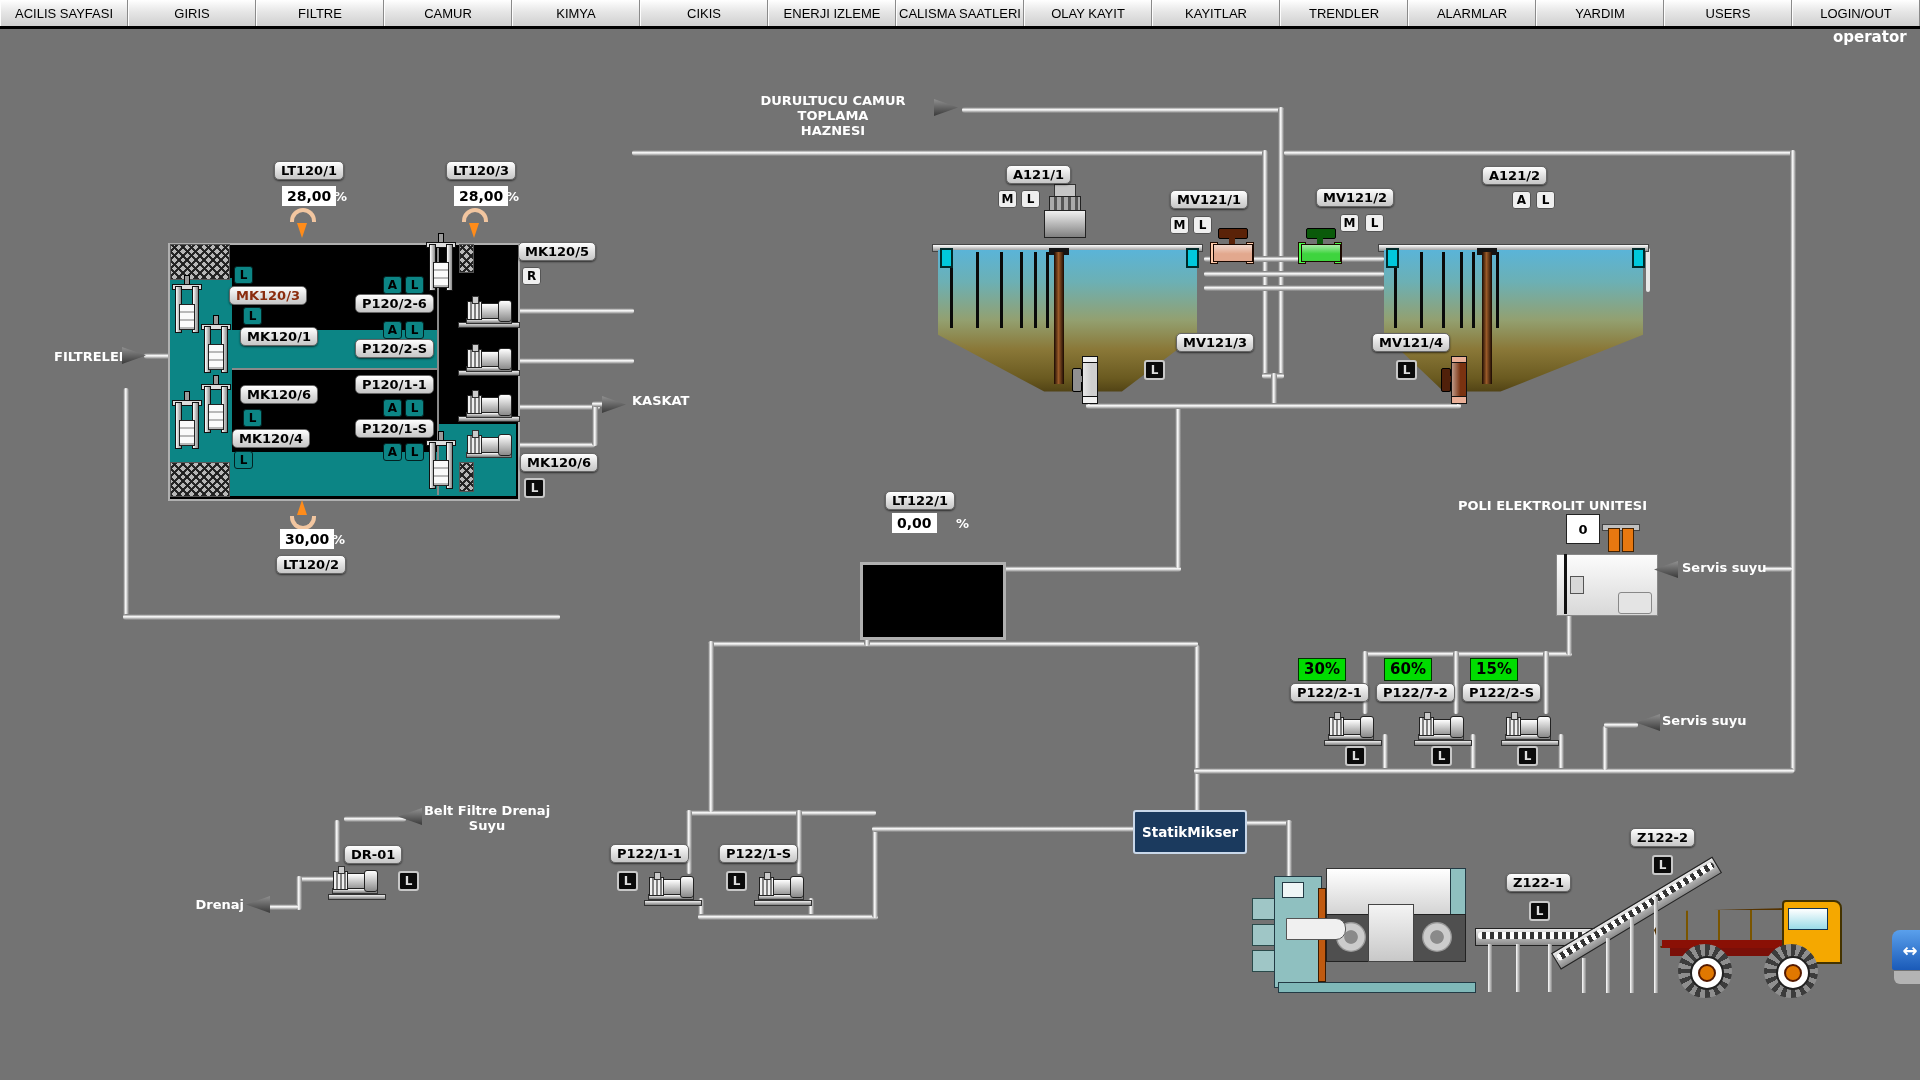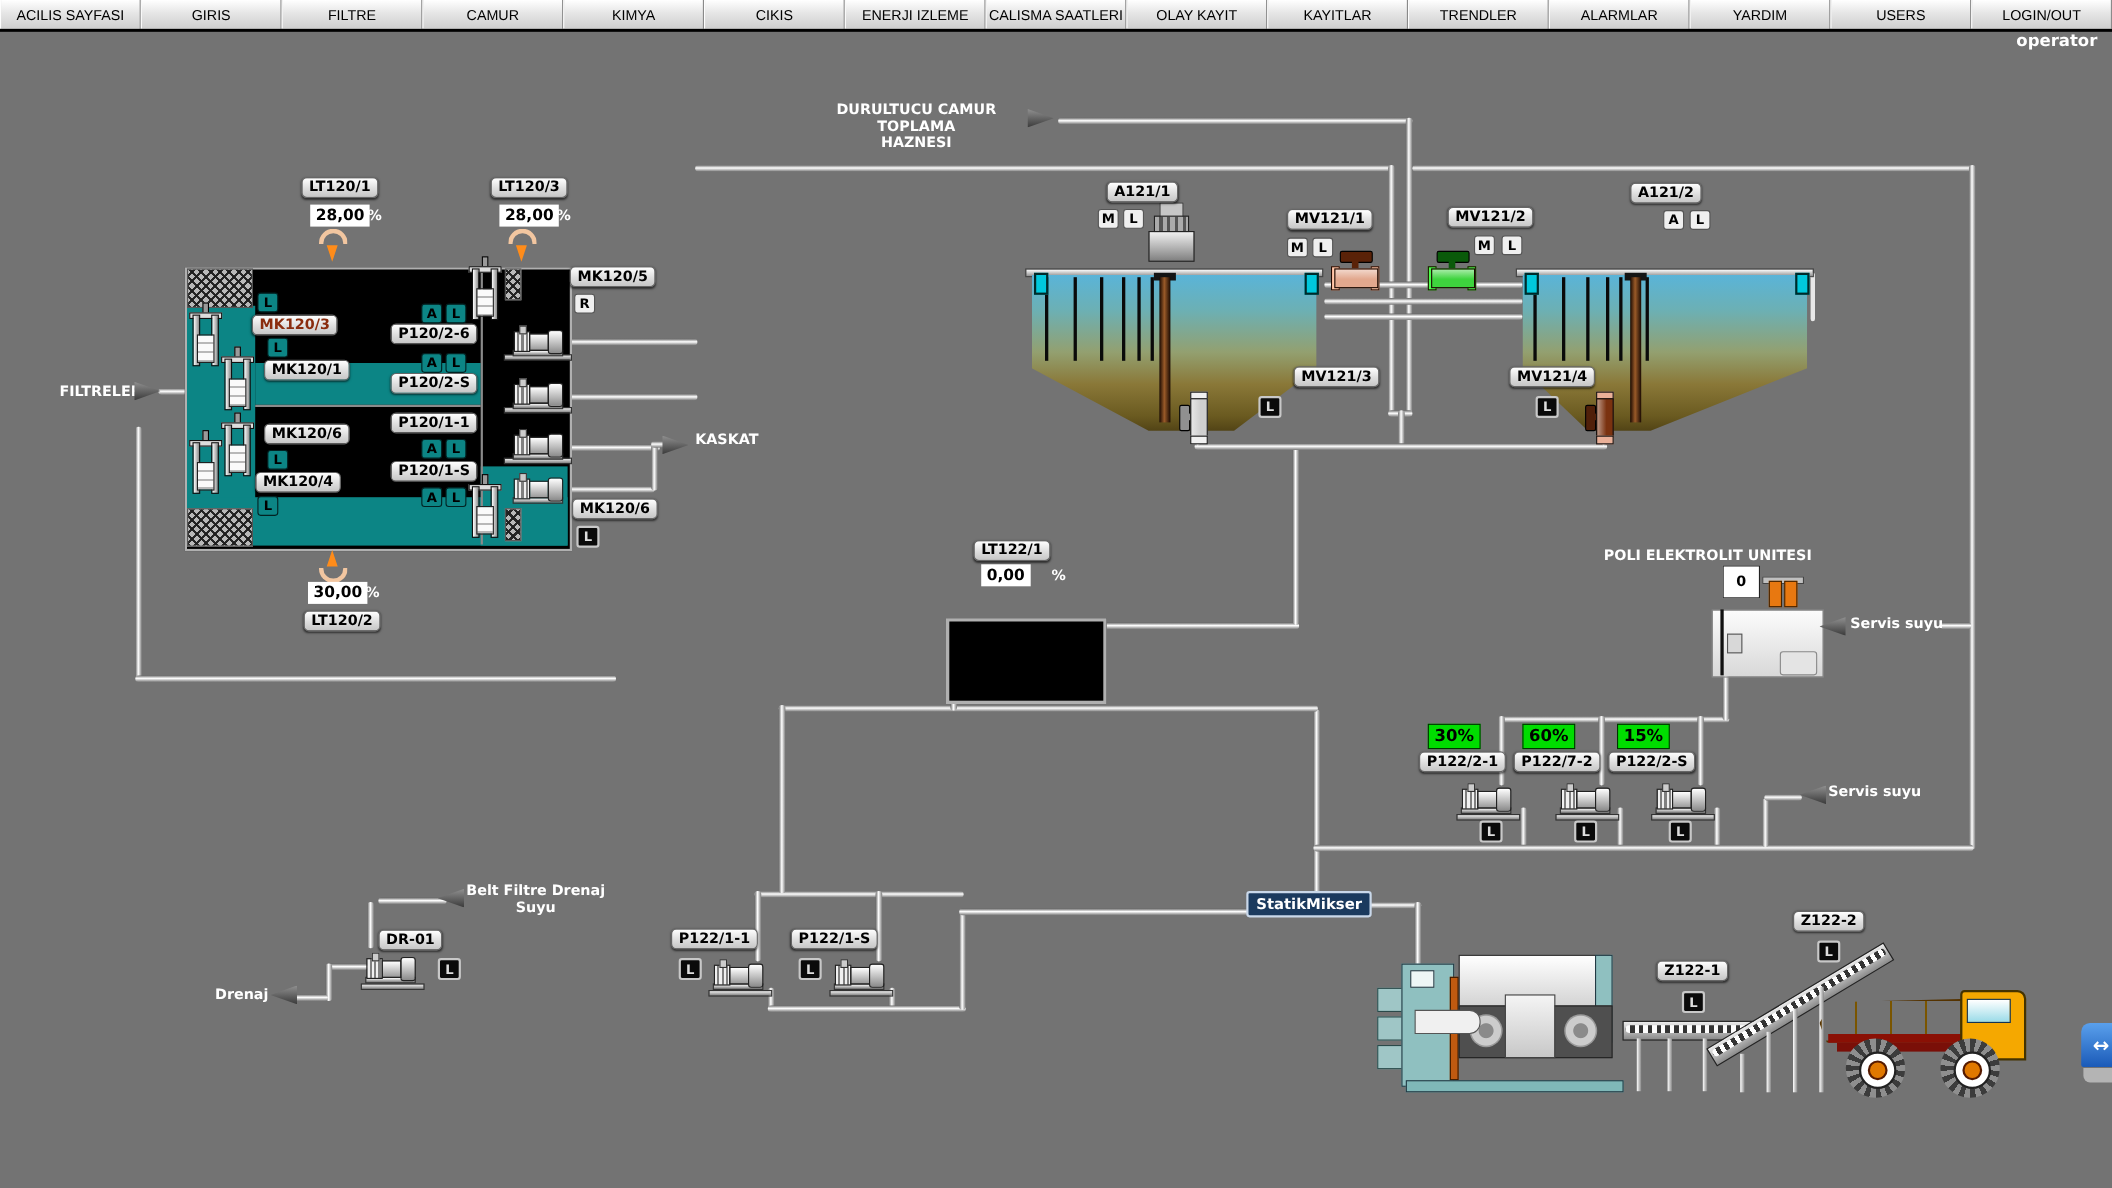--- a/index.html
+++ b/index.html
@@ -23,21 +23,21 @@
        background:linear-gradient(180deg,#909090,#3a3a3a);clip-path:polygon(100% 50%,0 0,0 100%)}
   .arl{position:absolute;width:24px;height:17px;z-index:4;
        background:linear-gradient(180deg,#909090,#3a3a3a);clip-path:polygon(0 50%,100% 0,100% 100%)}
   .ft{position:absolute;color:#fff;font:bold 13px "DejaVu Sans",sans-serif;z-index:4;white-space:nowrap}
   
   .lbl{position:absolute;background:linear-gradient(180deg,#ffffff,#dedede 55%,#c6c6c6);
        border:1px solid #666;border-radius:5px;padding:1px 6px;white-space:nowrap;
        font:bold 13px "DejaVu Sans",sans-serif;color:#000;box-shadow:0 1px 2px rgba(0,0,0,.6);z-index:6}
   .lbl.red{color:#8a2c0e}
   .statik{position:absolute;background:#1b3a5e;border:2px solid #c9d8ea;border-radius:3px;
-       padding:2px 7px;font:bold 13.5px "DejaVu Sans",sans-serif;color:#fff;z-index:6;white-space:nowrap}
+       padding:12px 7px;font:bold 13.5px "DejaVu Sans",sans-serif;color:#fff;z-index:6;white-space:nowrap}
   .val{position:absolute;background:#fff;color:#000;font:bold 14px "DejaVu Sans",sans-serif;
        padding:0 5px;line-height:20px;z-index:6;white-space:nowrap}
   .unit{position:absolute;color:#fff;font:bold 13px "DejaVu Sans",sans-serif;z-index:6}
   .grn{position:absolute;width:46px;background:#00dd00;color:#000;text-align:center;
        font:bold 15px "DejaVu Sans",sans-serif;line-height:21px;border:1px solid #003300;z-index:6}
   .bdg{position:absolute;width:17px;height:16px;display:flex;align-items:center;justify-content:center;
        font:bold 12px "DejaVu Sans",sans-serif;border-radius:3px;z-index:7}
   .bt{background:#0c8585;color:#000;border:1px solid #022222}
   .bw{background:#efefef;color:#000;border:1px solid #555}
   .bd{background:#0a0a0a;color:#ddd;border:2px solid #c8c8c8}

